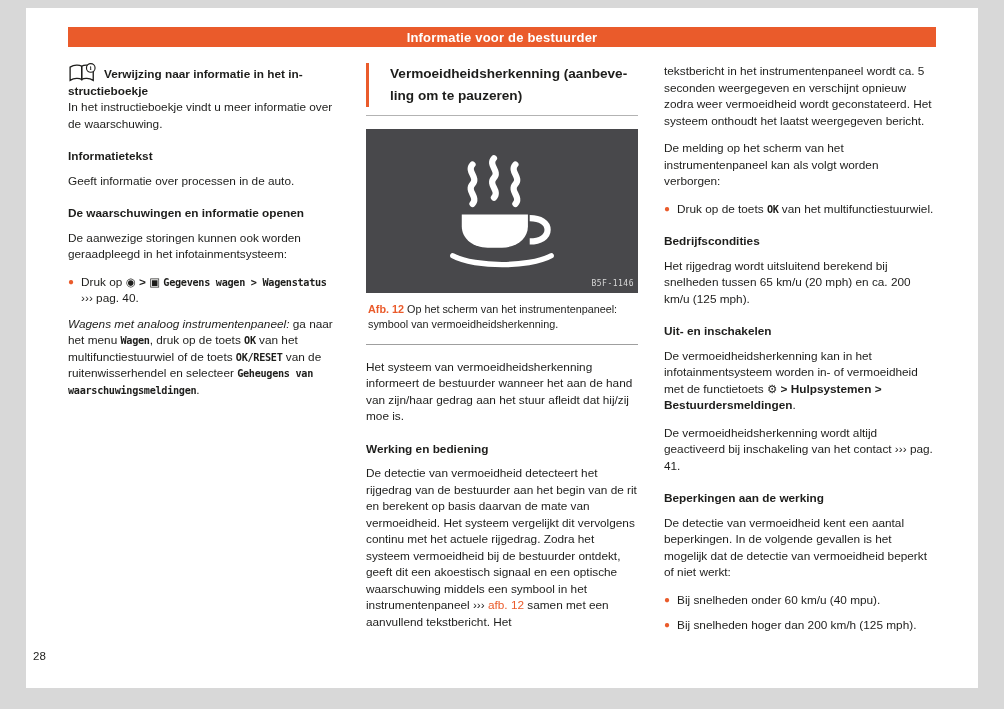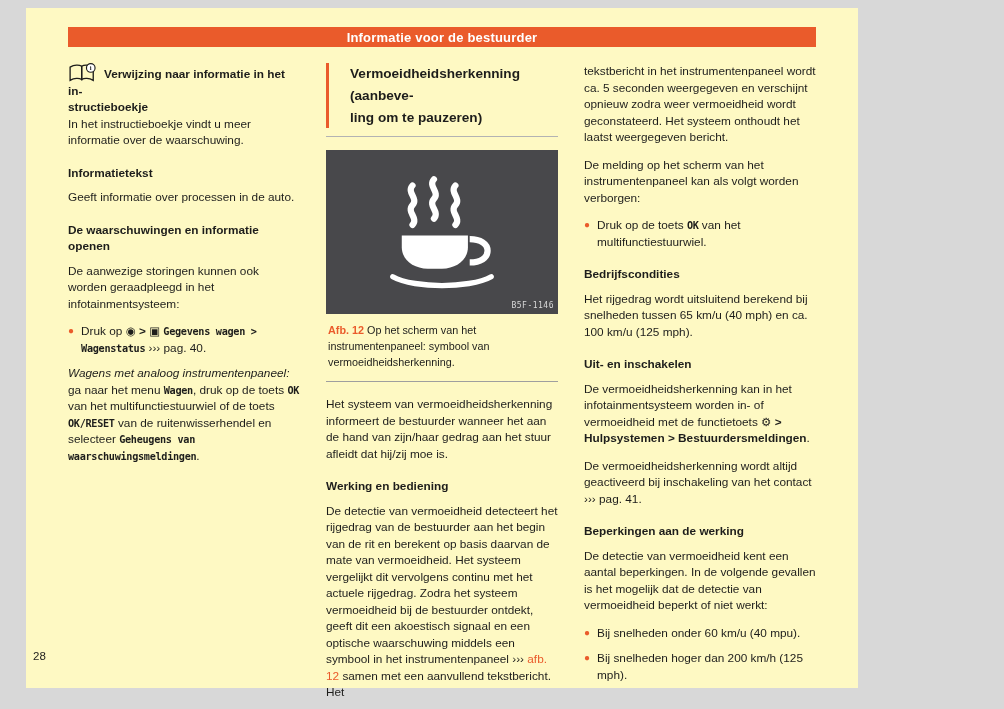--- a/index.html
+++ b/index.html
@@ -10,22 +10,22 @@
   *{box-sizing:border-box;}
   html,body{margin:0;padding:0;}
   body{
     width:1004px;height:709px;
     background:#d8d8d8;
     font-family:"Liberation Sans",sans-serif;
     color:var(--text);
     position:relative;overflow:hidden;
   }
   .page{
-    position:absolute;left:26px;top:8px;width:832px;height:680px;
-    background:#fef9c3;
+    position:absolute;left:26px;top:8px;width:952px;height:680px;
+    background:#ffffff;
   }
   .header-bar{
     margin:19px 42px 0;height:20px;
     background:var(--accent);
     color:#fff;font-weight:700;font-size:13px;
     display:flex;align-items:center;justify-content:center;
     letter-spacing:.2px;
   }
   .columns{
     display:flex;gap:26px;
@@ -137,21 +137,21 @@
     <div class="col">
       <p class="para">tekstbericht in het instrumentenpaneel wordt ca. 5 seconden weergegeven en verschijnt opnieuw zodra weer vermoeidheid wordt geconstateerd. Het systeem onthoudt het laatst weergegeven bericht.</p>
       <p class="para">De melding op het scherm van het instrumentenpaneel kan als volgt worden verborgen:</p>
 
       <div class="bullet">
         <span class="dot">●</span>
         <span class="btxt"><span>Druk op de toets </span><span class="seg-mono">OK</span><span> van het multifunctiestuurwiel.</span></span>
       </div>
 
       <div class="bh">Bedrijfscondities</div>
-      <p class="para">Het rijgedrag wordt uitsluitend berekend bij snelheden tussen 65 km/u (40 mph) en ca. 100 km/u (125 mph).</p>
+      <p class="para">Het rijgedrag wordt uitsluitend berekend bij snelheden tussen 65 km/u (20 mph) en ca. 200 km/u (125 mph).</p>
 
       <div class="bh">Uit- en inschakelen</div>
       <p class="para"><span>De vermoeidheidsherkenning kan in het infotainmentsysteem worden in- of vermoeidheid met de functietoets </span><span class="seg-icon">⚙</span><span> </span><span class="seg-b">&gt; Hulpsystemen &gt; Bestuurdersmeldingen</span><span>.</span></p>
       <p class="para">De vermoeidheidsherkenning wordt altijd geactiveerd bij inschakeling van het contact ››› pag. 41.</p>
 
       <div class="bh">Beperkingen aan de werking</div>
       <p class="para">De detectie van vermoeidheid kent een aantal beperkingen. In de volgende gevallen is het mogelijk dat de detectie van vermoeidheid beperkt of niet werkt:</p>
 
       <div class="bullet">
         <span class="dot">●</span>

